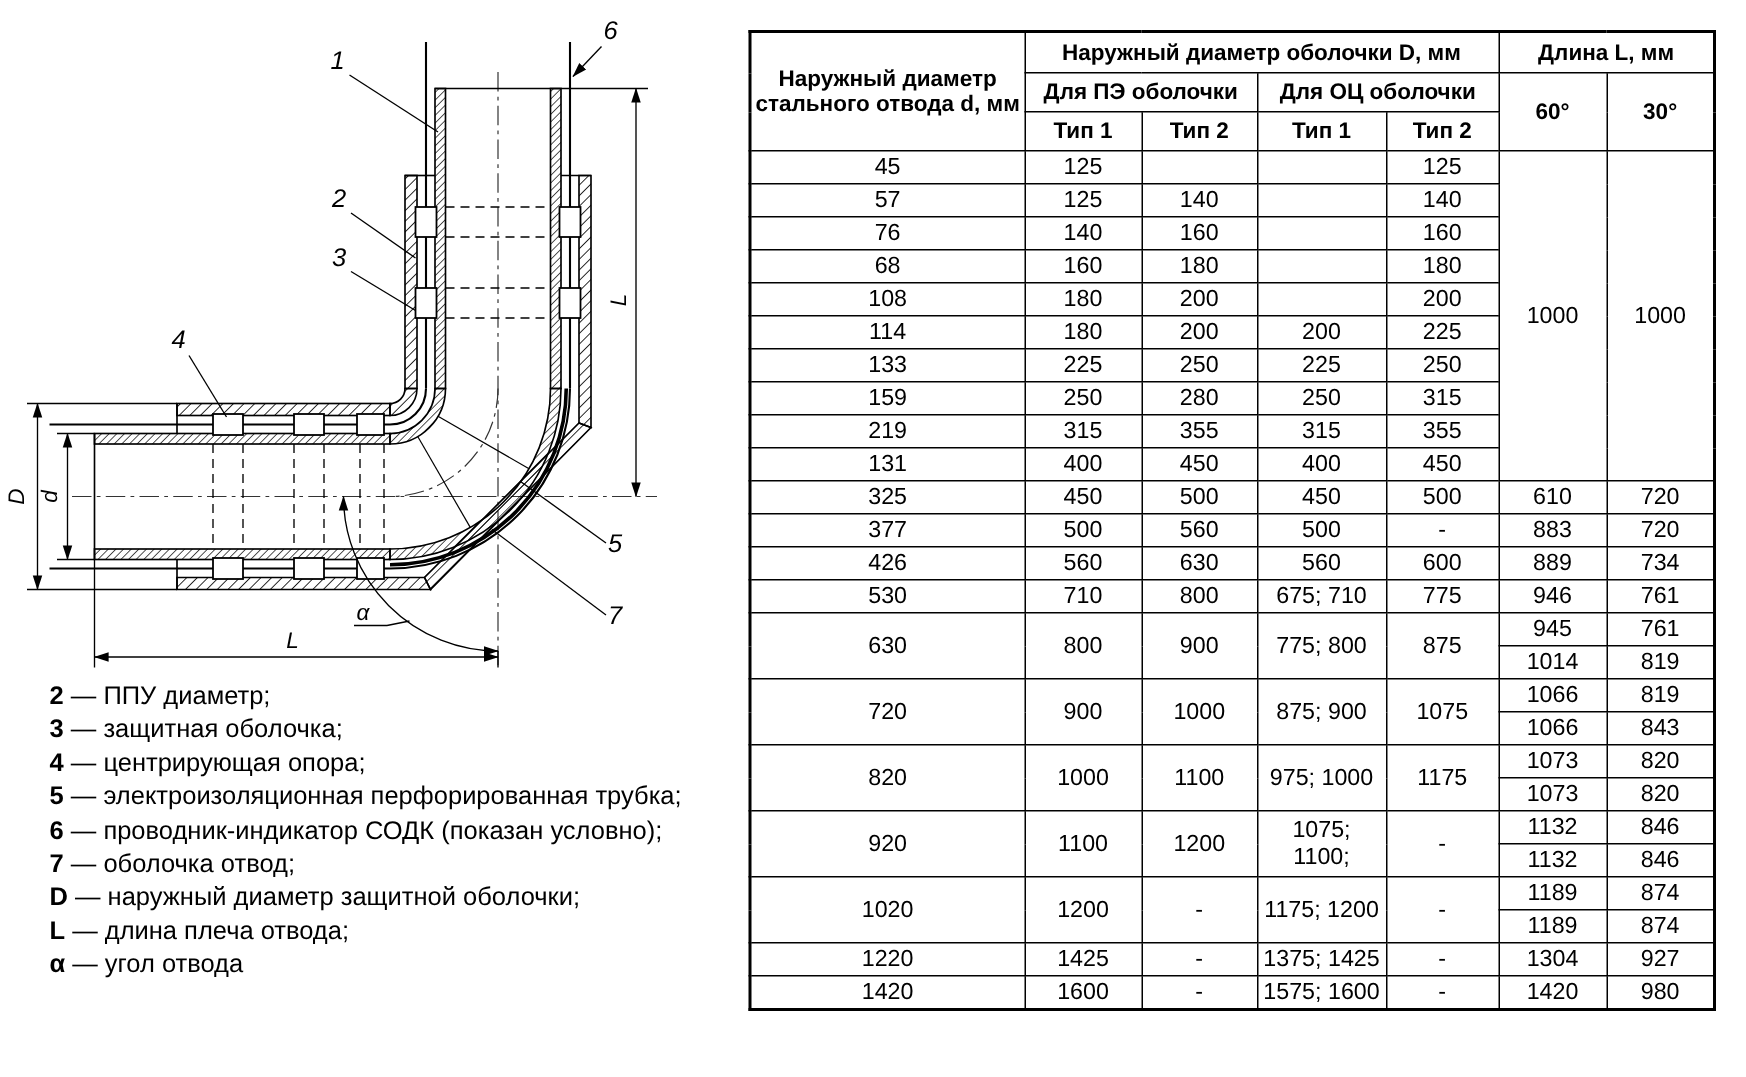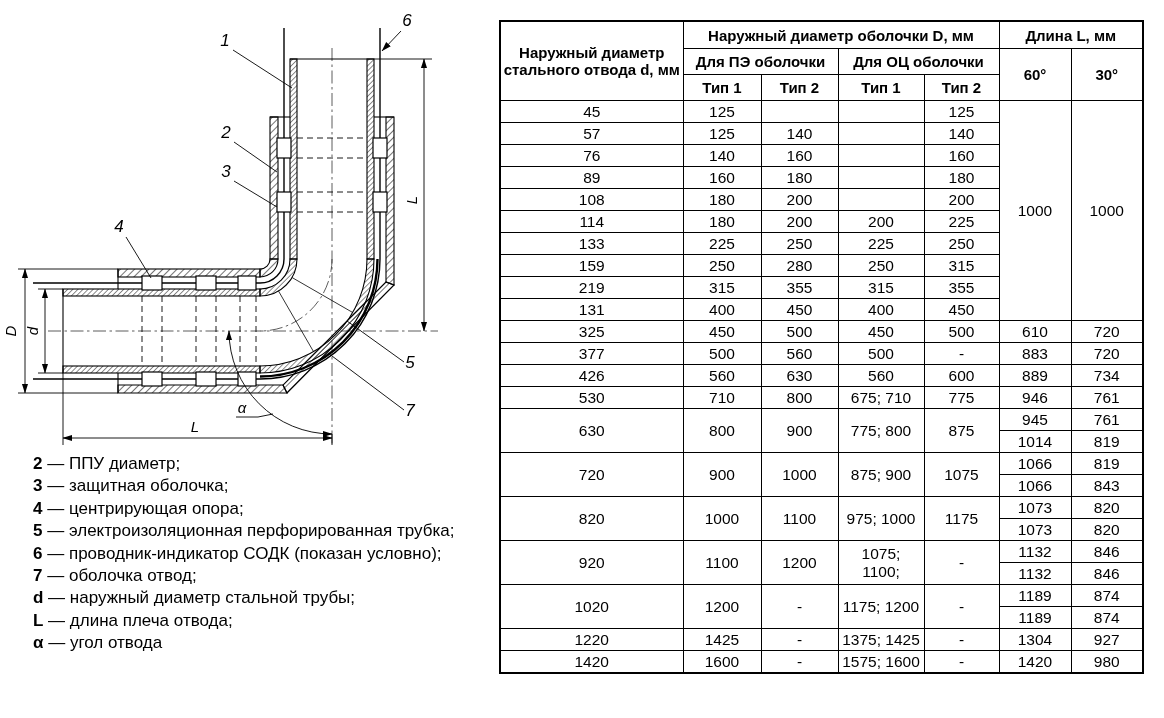--- a/index.html
+++ b/index.html
@@ -163,21 +163,21 @@
 </svg>
 </div>
 
 <div class="legend" id="legend">
     <div class="legend-line"><span class="sym">2</span><span> — </span><span>ППУ диаметр;</span></div>
     <div class="legend-line"><span class="sym">3</span><span> — </span><span>защитная оболочка;</span></div>
     <div class="legend-line"><span class="sym">4</span><span> — </span><span>центрирующая опора;</span></div>
     <div class="legend-line"><span class="sym">5</span><span> — </span><span>электроизоляционная перфорированная трубка;</span></div>
     <div class="legend-line"><span class="sym">6</span><span> — </span><span>проводник-индикатор СОДК (показан условно);</span></div>
     <div class="legend-line"><span class="sym">7</span><span> — </span><span>оболочка отвод;</span></div>
-    <div class="legend-line"><span class="sym">d</span><span> — </span><span>наружный диаметр стальной трубы;</span></div>
+    <div class="legend-line"><span class="sym">D</span><span> — </span><span>наружный диаметр защитной оболочки;</span></div>
     <div class="legend-line"><span class="sym">L</span><span> — </span><span>длина плеча отвода;</span></div>
     <div class="legend-line"><span class="sym">α</span><span> — </span><span>угол отвода</span></div>
   </div>
 
 <table class="dim-table">
   <colgroup id="cols">
       <col style="width: 183px;">
       <col style="width: 78px;">
       <col style="width: 77px;">
       <col style="width: 86px;">
@@ -222,21 +222,21 @@
         <td>140</td>
       </tr>
       <tr>
         <td>76</td>
         <td>140</td>
         <td>160</td>
         <td></td>
         <td>160</td>
       </tr>
       <tr>
-        <td>89</td>
+        <td>68</td>
         <td>160</td>
         <td>180</td>
         <td></td>
         <td>180</td>
       </tr>
       <tr>
         <td>108</td>
         <td>180</td>
         <td>200</td>
         <td></td>

